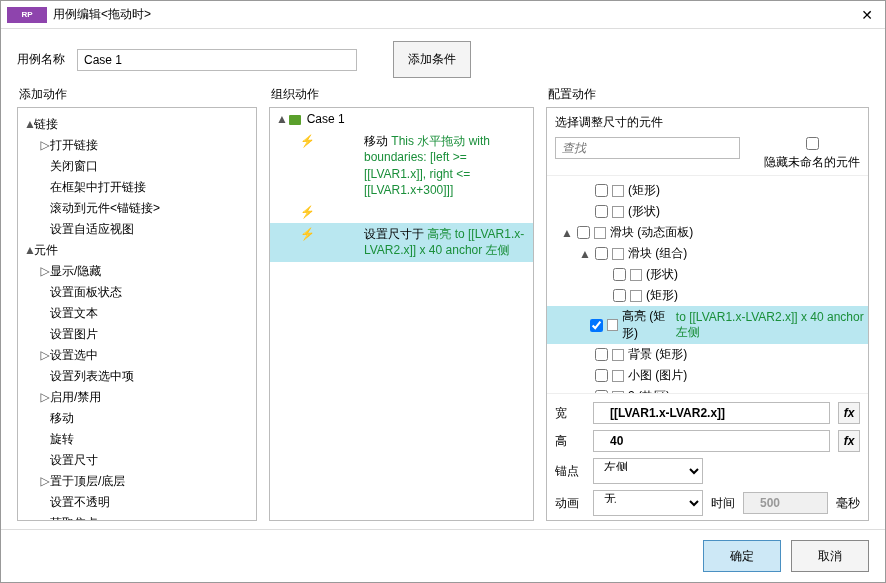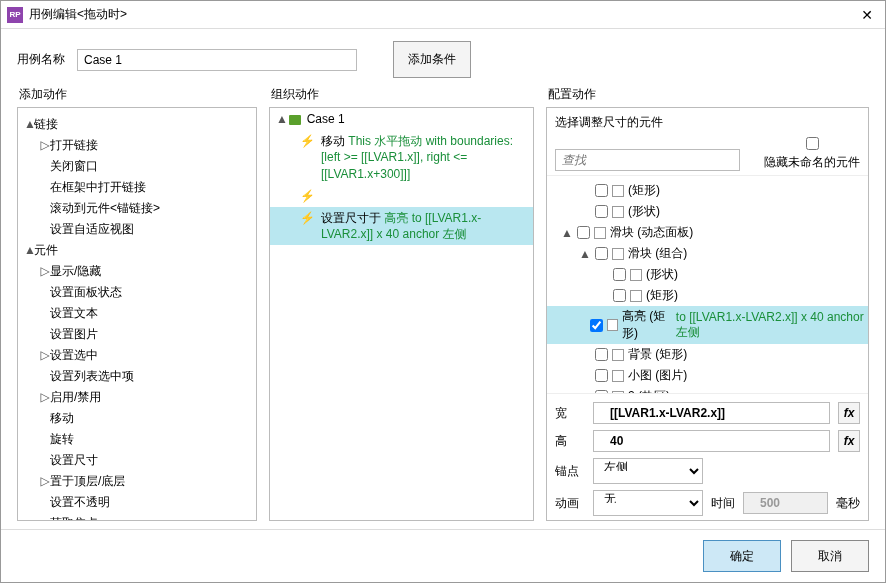--- a/index.html
+++ b/index.html
@@ -1,18 +1,18 @@
 <!DOCTYPE html>
 <html><head>
 <meta charset="utf-8">
 <style>
 * { box-sizing: border-box; margin: 0; padding: 0; font-family: "Microsoft YaHei", Arial, sans-serif; font-size: 12px; }
 body { background: #fff; width: 886px; height: 583px; border: 1px solid #999; display: flex; flex-direction: column; }
 .titlebar { display: flex; align-items: center; height: 28px; padding: 0 6px; border-bottom: 1px solid #ddd; }
-.titlebar .icon { width: 16px; height: 16px; background: #8e44ad; display: inline-flex; align-items: center; justify-content: center; color: #fff; font-size: 8px; font-weight: bold; margin-right: 6px; }
+.titlebar .icon { width: 40px; height: 16px; background: #8e44ad; display: inline-flex; align-items: center; justify-content: center; color: #fff; font-size: 8px; font-weight: bold; margin-right: 6px; }
 .titlebar .title { flex: 1; }
 .titlebar .close { width: 24px; text-align: center; font-size: 14px; cursor: pointer; }
 .toprow { display: flex; align-items: center; padding: 12px 16px 8px 16px; gap: 8px; }
 .toprow label { margin-right: 4px; }
 .toprow input[type=text] { width: 280px; height: 22px; padding: 2px 6px; border: 1px solid #bbb; }
 .toprow .btn { margin-left: 28px; height: 37px; padding: 2px 14px; border: 1px solid #999; background: #f4f4f4; cursor: pointer; }
 .columns { display: flex; flex: 1; padding: 0 16px 8px 16px; gap: 12px; overflow: hidden; }
 .col { display: flex; flex-direction: column; min-width: 0; }
 .col1 { width: 240px; }
 .col2 { width: 265px; }
@@ -25,25 +25,25 @@
 .exp { display: inline-block; width: 12px; text-align: center; color: #555; cursor: pointer; }
 .lvl0 { padding-left: 6px; }
 .lvl1 { padding-left: 22px; }
 
 .org-item { padding: 3px 6px; line-height: 1.35; }
 .org-case { padding-left: 6px; }
 .org-action { padding-left: 30px; display: flex; gap: 6px; }
 .flash { color: #888; }
 .green { color: #1a8f3a; }
 .sel { background: #b9e7f0; }
-.org-text { white-space: normal; }
+.org-text { white-space: normal; margin-left: 43px; }
 
 .right-inner { display: flex; flex-direction: column; height: 100%; }
 .sub-label { padding: 6px 8px 2px 8px; }
-.searchrow { display: flex; align-items: flex-end; gap: 24px; padding: 4px 8px; }
+.searchrow { display: flex; align-items: flex-start; gap: 24px; padding: 4px 8px; }
 .searchrow input { flex: 1; height: 22px; padding: 2px 6px; border: 1px solid #bbb; font-style: italic; color: #888; }
 .searchrow label { display: flex; align-items: center; gap: 4px; white-space: nowrap; flex-direction: column; }
 .widget-tree { flex: 1; overflow-y: auto; padding: 4px 0; border-top: 1px solid #eee; border-bottom: 1px solid #eee; }
 .wrow { display: flex; align-items: center; padding: 2px 4px; gap: 2px; }
 .wrow .ck { margin: 0 2px; }
 .wspace { display: inline-block; }
 .hl { background: #b9e7f0; }
 .green2 { color: #1a8f3a; }
 .form-area { padding: 8px 8px 4px 8px; display: flex; flex-direction: column; gap: 6px; }
 .frow { display: flex; align-items: center; gap: 8px; }

